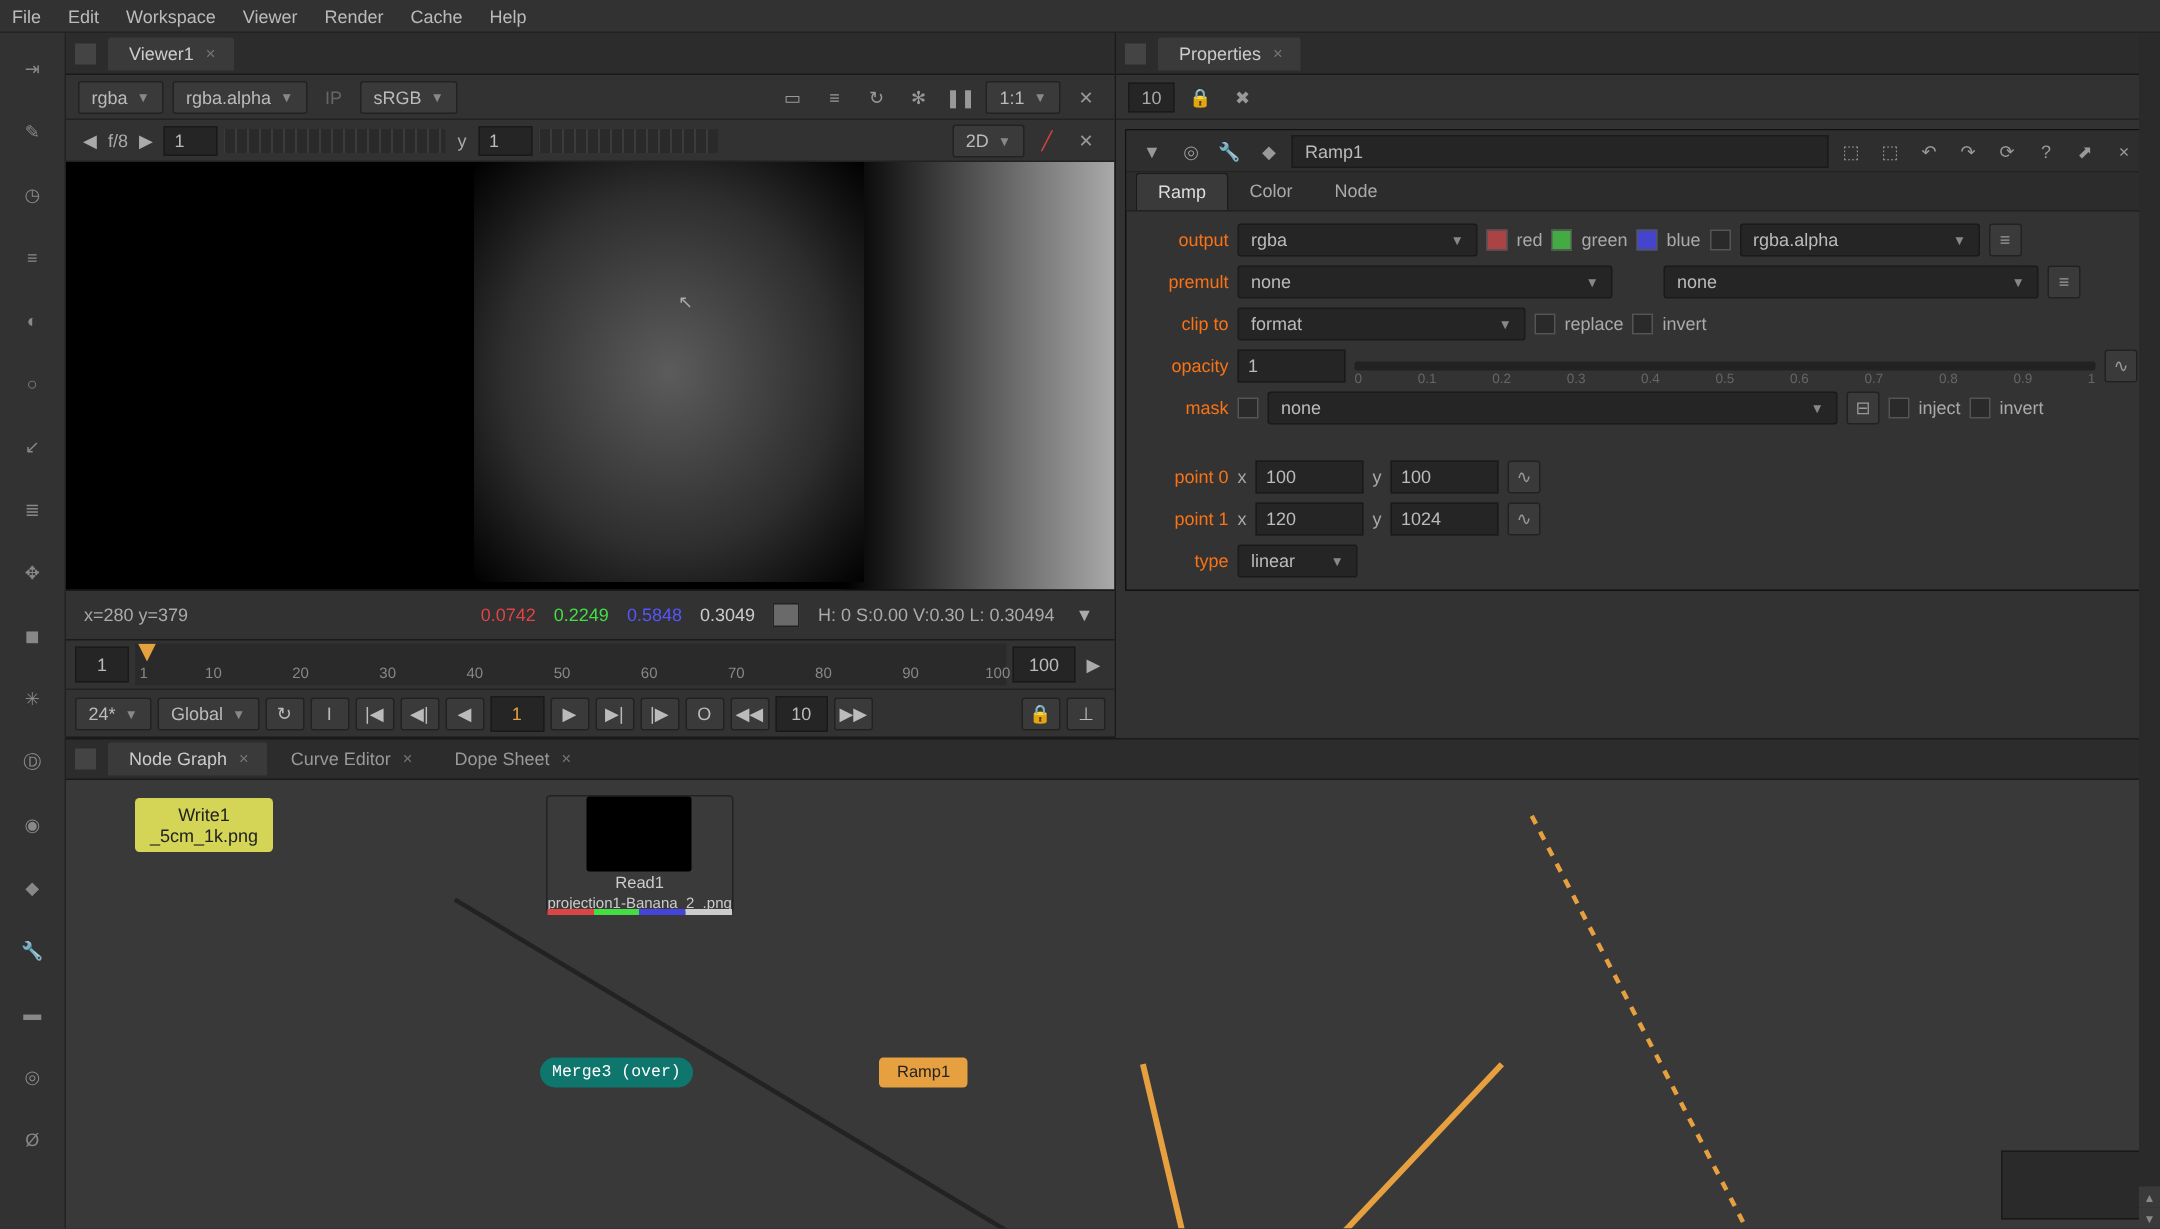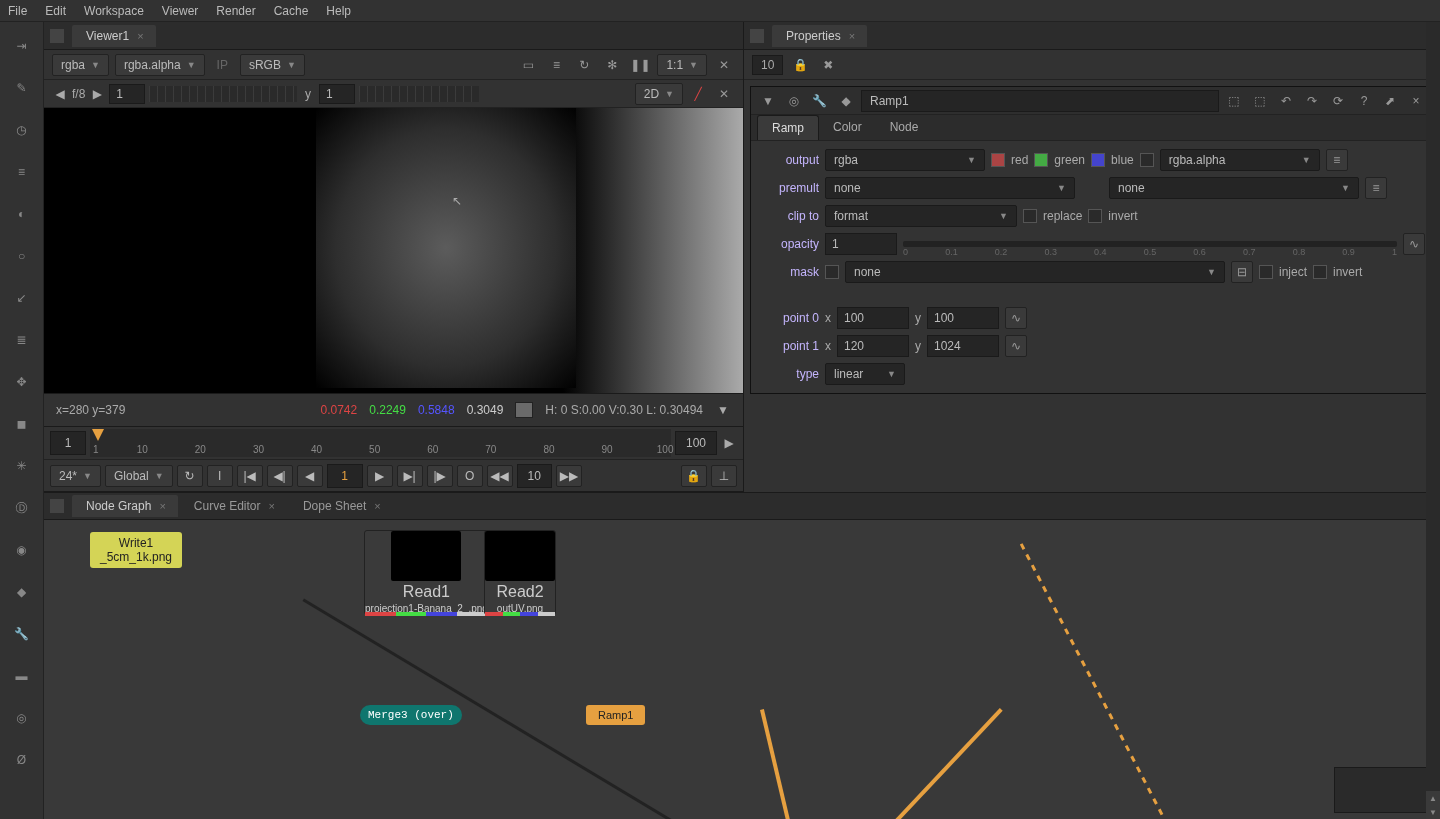--- a/index.html
+++ b/index.html
@@ -40,37 +40,37 @@
 .tl-ruler { flex: 1; height: 28px; background: #2a2a2a; position: relative; }
 .tl-label { position: absolute; bottom: 2px; color: #888; font-size: 10px; transform: translateX(-50%); }
 .playhead { position: absolute; left: 2px; top: 0; width: 12px; height: 12px; background: #e6a040; clip-path: polygon(0 0, 100% 0, 50% 100%); }
 .playback-bar { height: 32px; background: #323232; display: flex; align-items: center; padding: 0 6px; gap: 4px; border-bottom: 1px solid #1a1a1a; }
 .play-btn { width: 26px; height: 22px; background: #3a3a3a; border: 1px solid #222; display: flex; align-items: center; justify-content: center; color: #bbb; cursor: pointer; border-radius: 2px; }
 .node-graph-area { flex: 1; background: #393939; position: relative; overflow: hidden; }
 .node { position: absolute; border-radius: 3px; font-size: 11px; display: flex; flex-direction: column; align-items: center; }
 .node-write { background: #d4d456; color: #222; padding: 4px 10px; left: 46px; top: 12px; }
 .node-read { background: #3a3a3a; color: #ccc; border: 1px solid #222; }
 .node-thumb { width: 70px; height: 50px; background: #000; border-radius: 2px; }
-.node-label { color: #ccc; font-size: 16px; margin-top: 2px; text-align: center; }
+.node-label { color: #ccc; font-size: 11px; margin-top: 2px; text-align: center; }
 .node-merge { background: #0f766e; color: #fff; padding: 4px 8px; left: 316px; top: 185px; border-radius: 12px; font-family: Liberation Mono, monospace; }
 .node-ramp { background: #e6a040; color: #222; padding: 4px 12px; left: 542px; top: 185px; border-radius: 3px; }
 .conn-strip { position: absolute; bottom: -2px; left: 0; right: 0; height: 4px; display: flex; }
 .conn-strip div { flex: 1; }
 svg.connections { position: absolute; inset: 0; pointer-events: none; }
 .prop-header { height: 30px; background: #323232; display: flex; align-items: center; padding: 0 8px; gap: 6px; border-bottom: 1px solid #222; }
 .prop-header .num { background: #252525; padding: 2px 8px; border: 1px solid #1a1a1a; }
 .prop-node { border: 1px solid #111; margin: 6px; background: #333; }
 .prop-title-row { height: 28px; display: flex; align-items: center; padding: 0 6px; gap: 4px; background: #2e2e2e; border-bottom: 1px solid #222; }
 .prop-name-input { flex: 1; background: #252525; color: #bbb; padding: 3px 8px; border: 1px solid #1a1a1a; }
 .prop-tabs { display: flex; background: #2c2c2c; border-bottom: 1px solid #222; padding-left: 6px; }
 .prop-tab { padding: 5px 14px; color: #aaa; cursor: pointer; }
 .prop-tab.active { background: #3a3a3a; color: #ddd; border: 1px solid #1a1a1a; border-bottom: none; border-radius: 3px 3px 0 0; }
 .prop-body { padding: 8px; display: flex; flex-direction: column; gap: 6px; }
 .prop-row { display: flex; align-items: center; gap: 6px; }
-.prop-label { width: 60px; text-align: right; color: #c4b5fd; font-size: 12px; }
+.prop-label { width: 60px; text-align: right; color: #f97316; font-size: 12px; }
 .prop-select { background: #252525; color: #bbb; padding: 3px 8px; border: 1px solid #1a1a1a; display: flex; align-items: center; gap: 8px; border-radius: 2px; cursor: pointer; }
 .prop-select .arrow { font-size: 9px; color: #888; margin-left: auto; }
 .chk { width: 14px; height: 14px; border: 1px solid #555; background: #2a2a2a; display: inline-block; cursor: pointer; }
 .chk.on { background: #aa4444; }
 .chk.ongreen { background: #44aa44; }
 .chk.onblue { background: #4444cc; }
 .prop-num { background: #252525; color: #bbb; padding: 3px 6px; border: 1px solid #1a1a1a; width: 72px; }
 .slider { flex: 1; height: 6px; background: #222; position: relative; border-radius: 2px; }
 .slider-ticks { position: absolute; inset: 0; display: flex; justify-content: space-between; }
 .slider-ticks span { font-size: 9px; color: #666; position: relative; top: 6px; }
@@ -407,31 +407,20 @@
         <div class="node-thumb"></div>
         <div class="node-label">Read1</div>
         <div class="node-label" style="font-size:10px">projection1-Banana_2_.png</div>
         <div class="conn-strip">
             <div style="background:#d44"></div>
             <div style="background:#4d4"></div>
             <div style="background:#44d"></div>
             <div style="background:#ccc"></div>
           </div>
       </div>
-      <div class="node node-read" style="left:440px;top:10px">
-        <div class="node-thumb"></div>
-        <div class="node-label">Read2</div>
-        <div class="node-label" style="font-size:10px">outUV.png</div>
-        <div class="conn-strip">
-            <div style="background:#d44"></div>
-            <div style="background:#4d4"></div>
-            <div style="background:#44d"></div>
-            <div style="background:#ccc"></div>
-          </div>
-      </div>
       <div class="node node-merge">Merge3 (over)</div>
       <div class="node node-ramp">Ramp1</div>
       <div class="minimap"></div>
     </div>
   </div>
 </div>
 
 <div class="scrollbar-v">
   <div class="scroll-arrow" style="position:absolute;bottom:14px">▲</div>
   <div class="scroll-arrow" style="position:absolute;bottom:0">▼</div>

